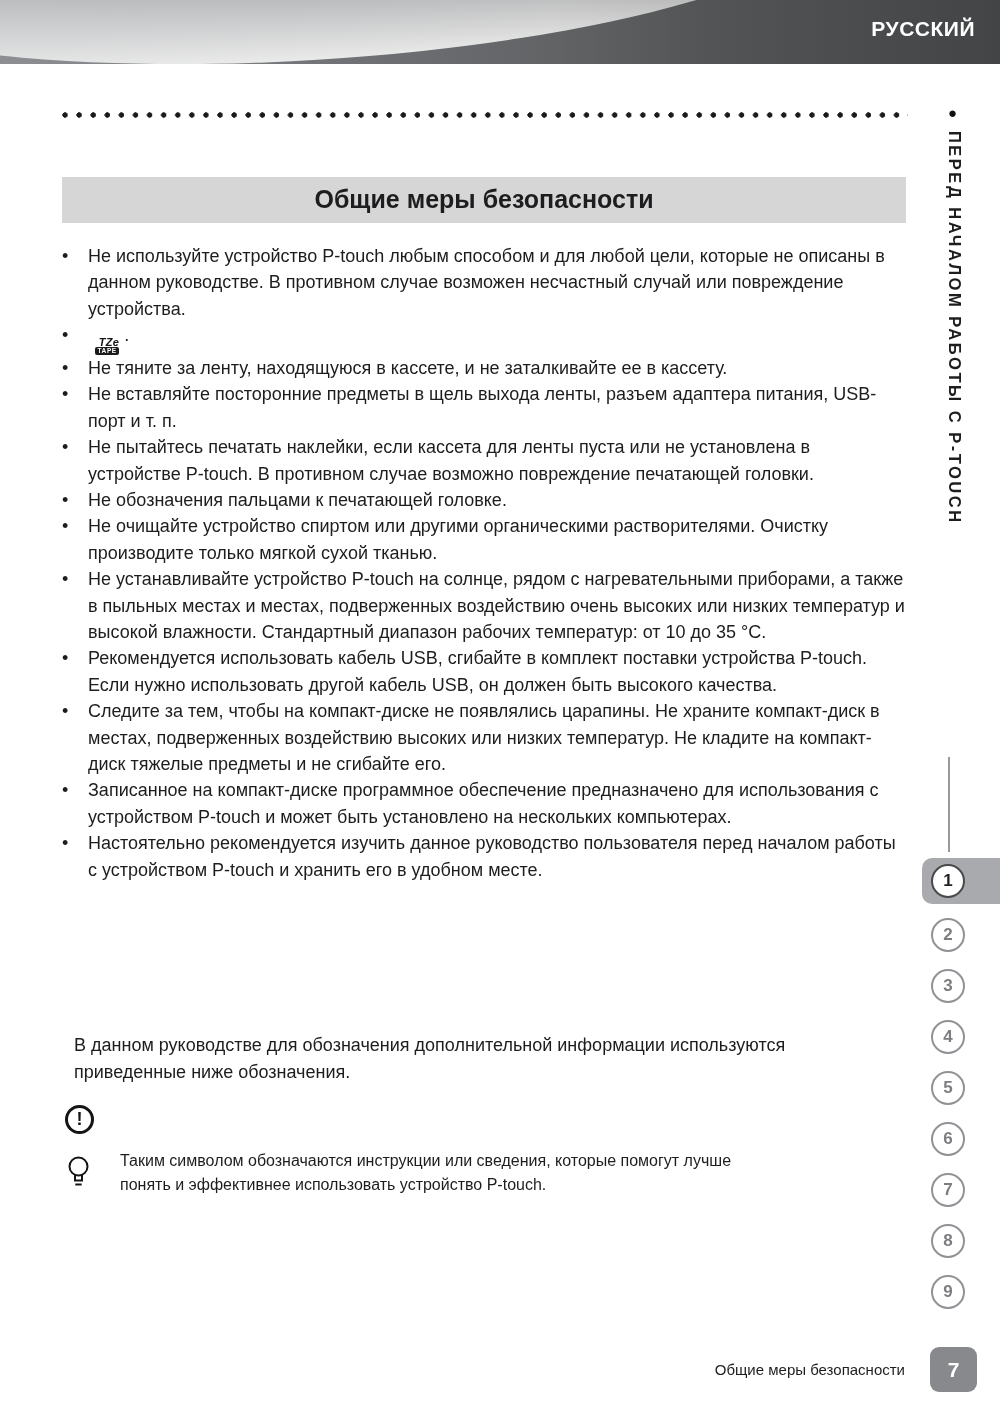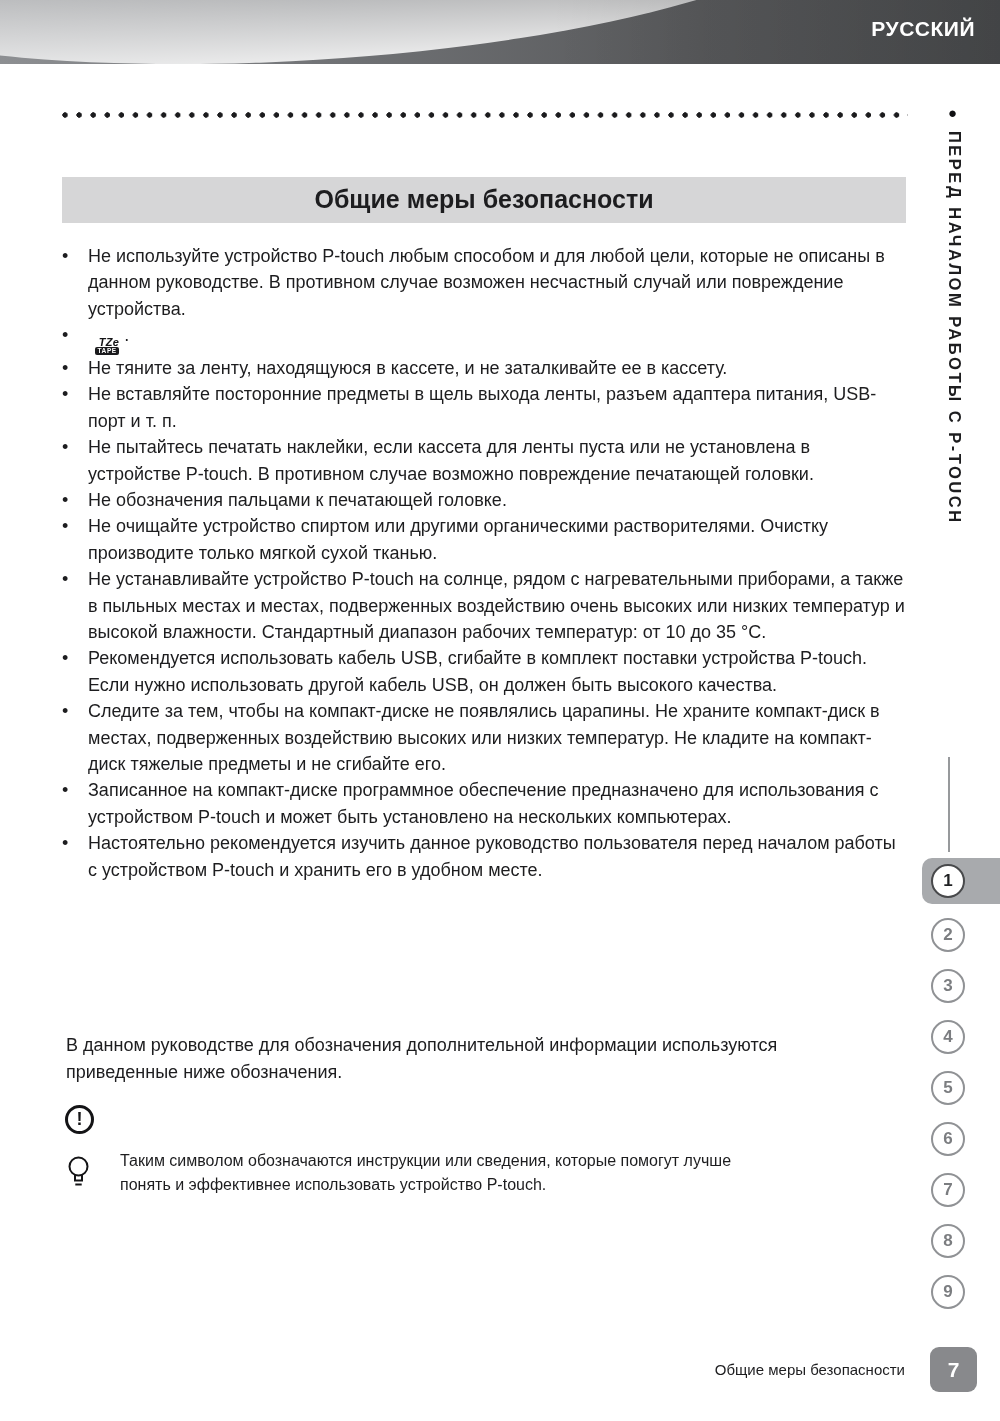--- a/index.html
+++ b/index.html
@@ -44,21 +44,21 @@
   .bullets li { display:flex; }
   .bm { flex:0 0 26px; }
   .li-text { flex:1; }
 
   .tze { display:inline-flex; flex-direction:column; align-items:flex-end; vertical-align:-5px; margin:0 5px 0 7px; }
   .tze-top { font-size:11px; font-weight:bold; font-style:italic; line-height:10px; letter-spacing:.3px; color:#141416; }
   .tze-bottom { font-size:6.5px; line-height:8px; background:#1b1b1d; color:#fff; padding:0 2.5px;
     border-radius:2px; font-weight:bold; letter-spacing:.6px; }
 
   .section2 { position:absolute; left:62px; top:1012px; width:844px; }
-  .intro { margin:20px 4px 0; font-size:18px; line-height:26.5px; max-width:745px; }
+  .intro { margin:20px 12px 0; font-size:18px; line-height:26.5px; max-width:745px; }
   .note { display:flex; margin-top:15px; }
   .note-icon-col { flex:0 0 58px; padding-top:5px; padding-left:3px; box-sizing:border-box; }
   .excl-icon { width:29px; height:29px; border:3px solid #141416; border-radius:50%; box-sizing:border-box;
     display:flex; align-items:center; justify-content:center; font-size:18px; font-weight:bold; color:#141416; }
   .note-text { margin:0; font-size:16px; line-height:24px; max-width:660px; }
   .bulb-svg { display:block; margin-top:1px; }
 
   
   .watermark { position:absolute; left:432px; top:690px; font-family:"Liberation Serif","DejaVu Serif",serif;
     font-size:37px; font-weight:bold; color:#c4242b;

